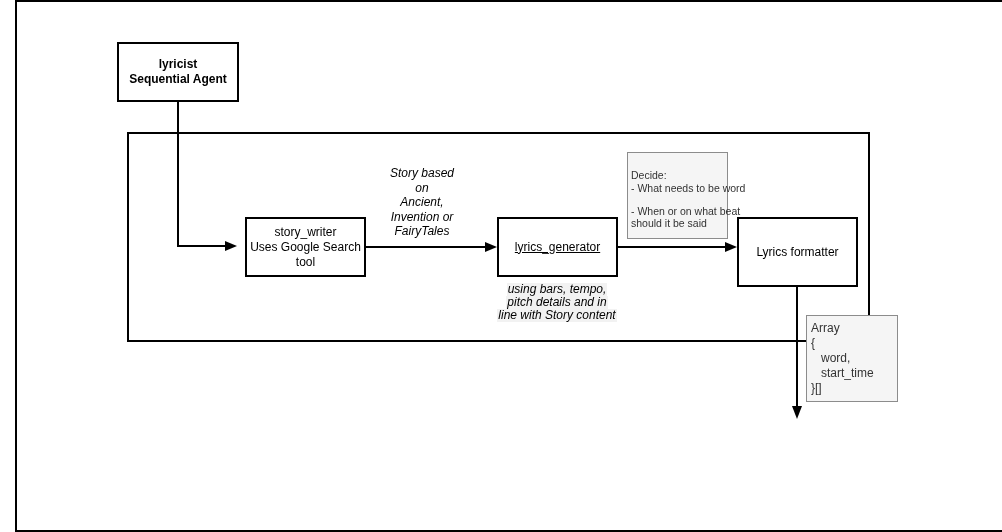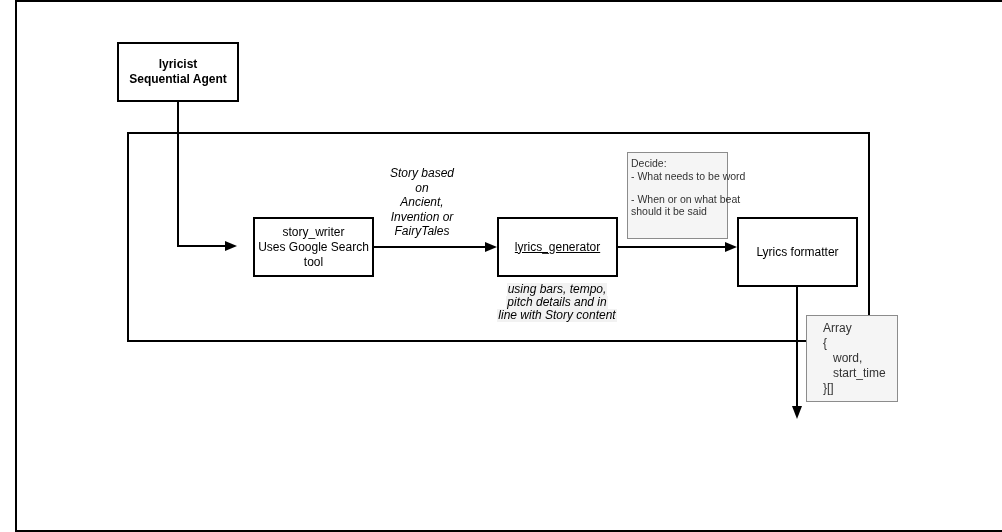--- a/index.html
+++ b/index.html
@@ -1,31 +1,31 @@
 <!DOCTYPE html>
 <html><head>
 <meta charset="utf-8">
 <style>
   html,body{margin:0;padding:0;background:#fff;font-family:"Liberation Sans","DejaVu Sans",sans-serif;}
   #canvas{position:relative;width:1002px;height:532px;box-sizing:border-box;border:2px solid #000;background:#fff;overflow:hidden;margin-left:15px;}
   .box{position:absolute;box-sizing:border-box;background:#fff;border:2px solid #000;display:flex;flex-direction:column;align-items:center;justify-content:center;text-align:center;font-size:12px;color:#000;line-height:15px;z-index:3;}
   .box .ln{display:block;}
   #agent-box{left:100px;top:40px;width:122px;height:60px;font-weight:bold;}
   #container-frame{position:absolute;left:110px;top:130px;width:743px;height:210px;box-sizing:border-box;border:2px solid #000;background:#fff;z-index:1;}
-  #node-story{left:236px;top:215px;width:121px;height:60px;}
+  #node-story{left:228px;top:215px;width:121px;height:60px;}
   #node-generator{left:480px;top:215px;width:121px;height:60px;text-decoration:underline;}
   #node-formatter{left:720px;top:215px;width:121px;height:70px;text-align:right;}
   svg.wires{position:absolute;left:0;top:0;width:1002px;height:532px;z-index:2;pointer-events:none;}
   .edge-label{position:absolute;text-align:center;font-size:12px;line-height:14.5px;color:#000;z-index:3;font-style:italic;}
   #label-story{left:340px;top:164px;width:130px;}
   #label-using{left:440px;top:281px;width:200px;line-height:13px;}
   #label-using .hl{display:inline-block;background:#f2f2f2;padding:0 1px;}
   .note{position:absolute;box-sizing:border-box;background:#f5f5f5;border:1px solid #8c8c8c;color:#333;z-index:4;}
-  #note-decide{left:610px;top:150px;width:101px;height:87px;font-size:10.5px;line-height:12.5px;padding:4px 3px;}
-  #note-array{left:789px;top:313px;width:92px;height:87px;font-size:12px;line-height:15px;padding:5px 16px;}
+  #note-decide{left:610px;top:150px;width:101px;height:87px;font-size:10.5px;line-height:12.5px;padding:16px 3px;}
+  #note-array{left:789px;top:313px;width:92px;height:87px;font-size:12px;line-height:15px;padding:5px 4px;}
   .note .ln{display:block;min-height:1em;white-space:pre;}
 </style>
 </head>
 <body>
 
 <div id="canvas">
 
   <div id="container-frame"></div>
 
   <svg class="wires" viewBox="0 0 1002 532" xmlns="http://www.w3.org/2000/svg">

